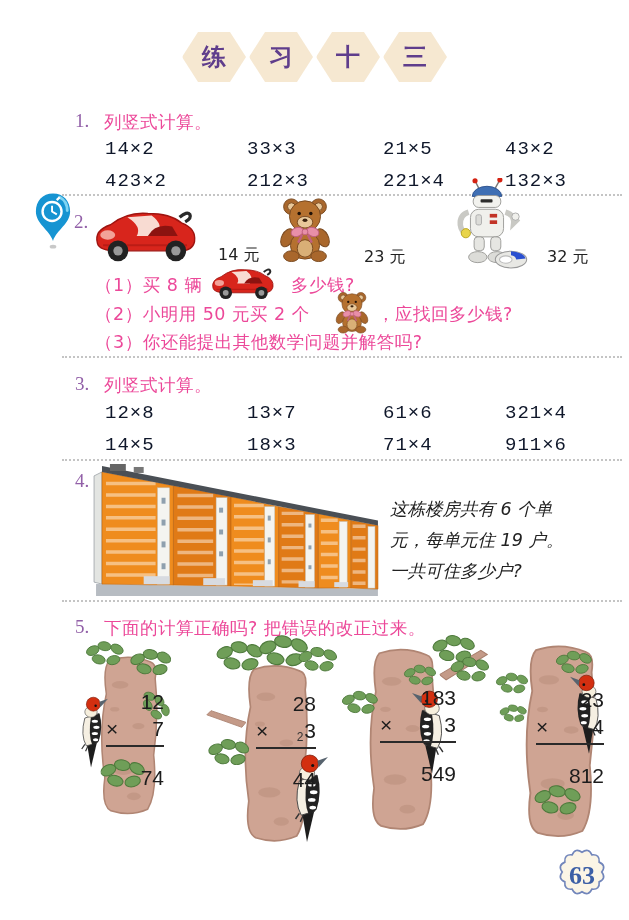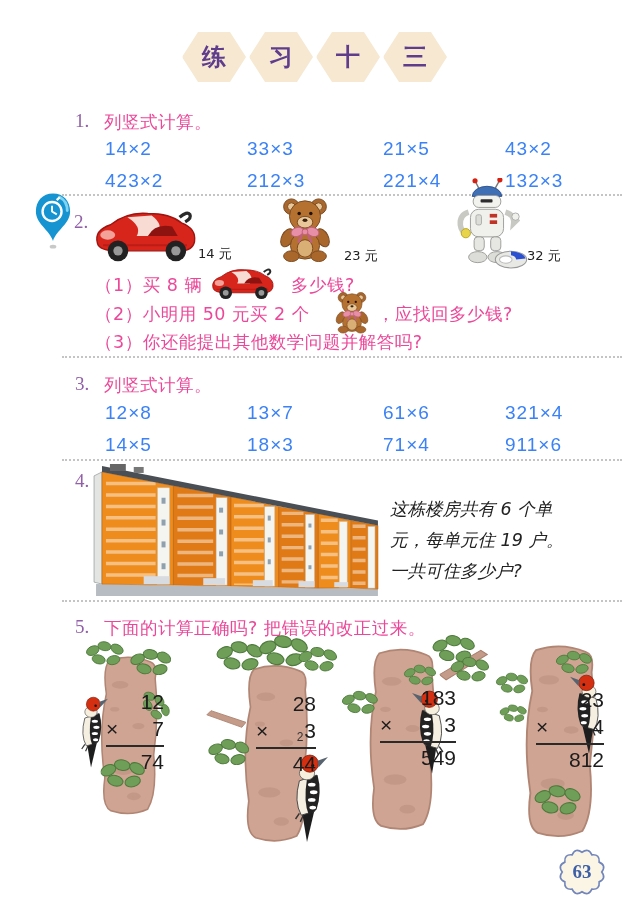--- a/index.html
+++ b/index.html
@@ -7,36 +7,36 @@
         font-family:"DejaVu Sans",sans-serif;color:#2b2b2b;}
   .abs{position:absolute;}
   
   .title-row{position:absolute;top:32px;left:50%;transform:translateX(-50%);display:flex;gap:3px;}
   .hex{width:64px;height:50px;background:#f6e8d1;display:flex;align-items:center;justify-content:center;
        clip-path:polygon(25% 0,75% 0,100% 50%,75% 100%,25% 100%,0 50%);}
   .hex span{font-size:24px;color:#5f3d8c;font-weight:bold;}
   
   .pnum{position:absolute;font-family:"Liberation Serif",serif;font-size:19px;color:#9260a8;}
   .cn{position:absolute;font-size:17.5px;color:#ec4899;letter-spacing:.5px;}
-  .expr{position:absolute;font-family:Liberation Sans, sans-serif;font-size:19px;
-        letter-spacing:1px;color:#3b82f6;}
-  .price{position:absolute;font-size:13px;color:#222;}
+  .expr{position:absolute;font-family:Liberation Mono, monospace;font-size:19px;
+        letter-spacing:1px;color:#0f172a;}
+  .price{position:absolute;font-size:16px;color:#222;margin-left:20px;}
   .dotline{position:absolute;left:62px;width:560px;border-top:2px dotted #c4c4c4;height:0;}
   
   .p4text{position:absolute;left:390px;top:494px;width:205px;font-size:17.5px;line-height:31px;color:#222;font-style:italic;}
   
   .vcalc{position:absolute;text-align:right;font-family:"Liberation Sans",sans-serif;
          font-size:21px;color:#1c1c1c;z-index:5;}
   .vc-mid{position:relative;border-bottom:2px solid #2a2a2a;padding-bottom:3px;margin-top:3px;}
   .vc-op{position:absolute;left:0;}
   .vc-carry{font-size:12px;vertical-align:-3px;margin-right:1px;color:#333;}
-  .vc-res{padding-top:3px;}
+  .vc-res{padding-top:3px;margin-top:16px;}
   .tree{position:absolute;}
   .badge-num{position:absolute;width:100%;text-align:center;top:15px;
-             font-family:"Liberation Serif",serif;font-size:19px;color:#3c5fa6;font-weight:bold;}
+             font-family:"Liberation Serif",serif;font-size:26px;color:#3c5fa6;font-weight:bold;}
 </style>
 </head>
 <body>
 
 <svg width="0" height="0" style="position:absolute">
   <defs>
     <symbol id="leaves" viewBox="0 0 60 40">
       <g fill="#6f9e58" stroke="#4e7a3c" stroke-width="1.2">
         <ellipse cx="12" cy="14" rx="9" ry="6" transform="rotate(-25 12 14)"></ellipse>
         <ellipse cx="28" cy="8" rx="9" ry="6" transform="rotate(10 28 8)"></ellipse>

